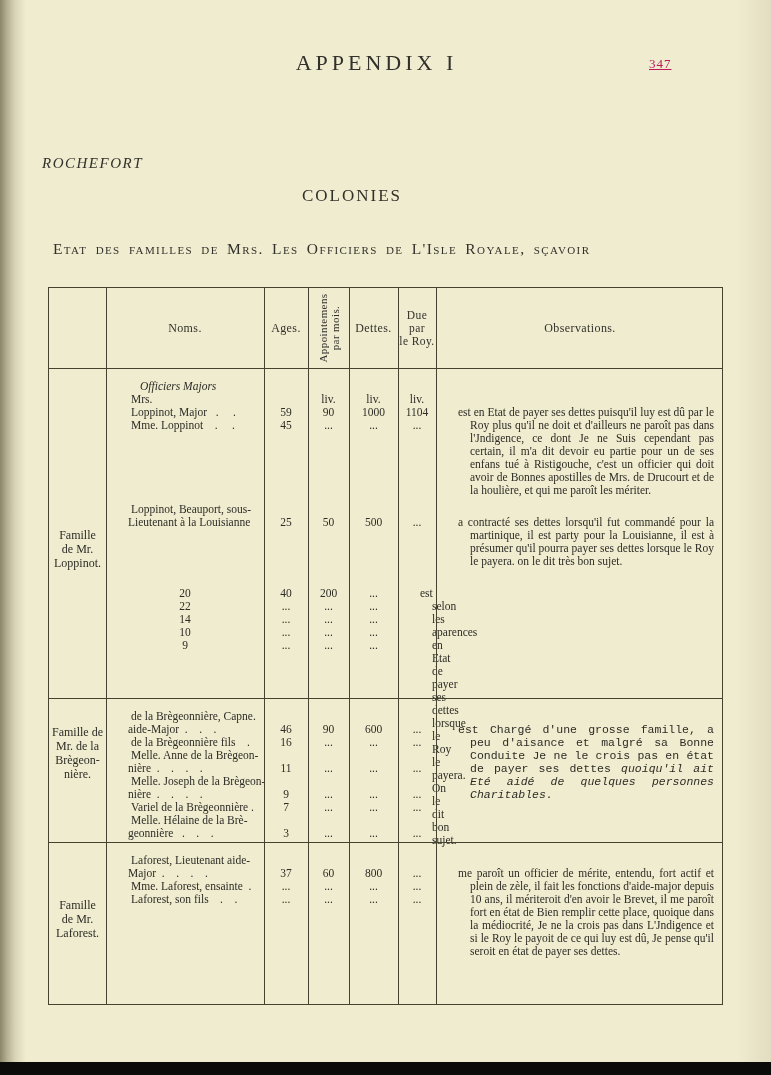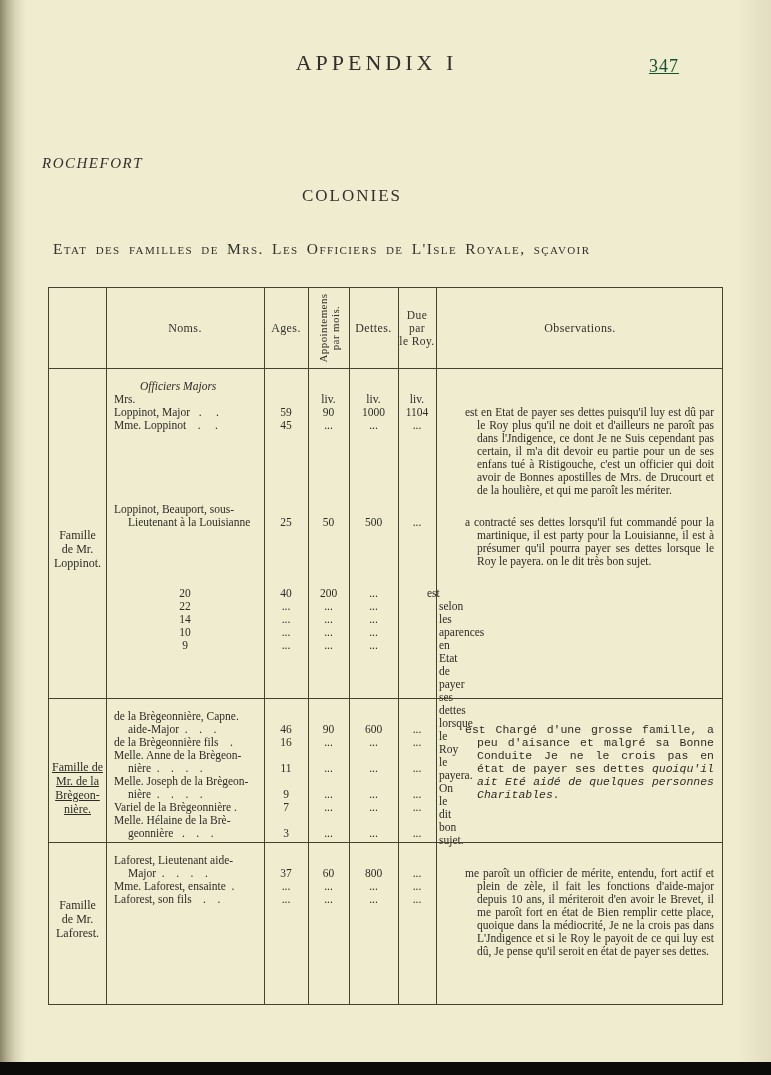--- a/index.html
+++ b/index.html
@@ -19,21 +19,21 @@
     background:linear-gradient(to left,rgba(170,150,125,0.18),rgba(170,150,125,0) 100%);
   }
   .bottom-bar{
     position:absolute;left:0;bottom:0;width:100%;height:13px;background:#0b0b09;
   }
   .appendix-title{
     position:absolute;top:50px;left:0;width:753px;text-align:center;
     font-size:22px;letter-spacing:4px;color:#32302a;
   }
   .page-number{
-    position:absolute;top:56px;left:649px;font-size:18px;letter-spacing:1px;color:#14532d;text-decoration:underline;
+    position:absolute;top:56px;left:649px;font-size:13px;letter-spacing:1px;color:#be185d;text-decoration:underline;
   }
   .location-heading{
     position:absolute;top:155px;left:42px;font-size:15px;font-style:italic;letter-spacing:1.5px;color:#33312b;
   }
   .colonies-heading{
     position:absolute;top:186px;left:0;width:704px;text-align:center;
     font-size:17px;letter-spacing:2px;color:#32302a;
   }
   .table-subtitle{
     position:absolute;top:240px;left:53px;font-size:15.5px;
@@ -58,30 +58,30 @@
     width:78px;font-size:11px;line-height:12px;text-align:center;white-space:nowrap;
   }
   .due-two-line{font-size:11.5px;line-height:13px;text-align:center;}
   
   .section{display:flex;box-sizing:border-box;}
   .section-0{height:330px;}
   .section-1{height:144px;}
   .section-2{height:164px;}
   .family-cell{width:57px;flex:0 0 57px;text-align:center;font-size:12px;line-height:14px;box-sizing:border-box;}
   .section-0 .family-cell{padding-top:160px;}
-  .section-1 .family-cell{padding-top:62px;text-decoration:underline;}
+  .section-1 .family-cell{padding-top:27px;}
   .section-2 .family-cell{padding-top:56px;}
   .groups{flex:1;padding-top:12px;}
   .group{display:grid;grid-template-columns:158px 44px 41px 49px 38px 288px;margin-bottom:6px;}
   .tline{height:13px;line-height:13px;font-size:11.5px;white-space:pre;color:#2e2c25;}
-  .noms-cell .tline{padding-left:8px;}
+  .noms-cell .tline{padding-left:25px;}
   .noms-cell .tline.indent{padding-left:22px;}
   .noms-cell .tline.heading{padding-left:34px;font-style:italic;}
   .num-cell .tline{text-align:center;padding-left:0;}
-  .obs-cell{padding-left:13px;padding-right:10px;box-sizing:border-box;margin-left:16px;}
+  .obs-cell{padding-left:22px;padding-right:10px;box-sizing:border-box;}
   .obs-text{
     margin:0;font-size:11.5px;line-height:13px;text-align:justify;color:#2e2c25;
     padding-left:12px;text-indent:-12px;
   }
   .obs-text .it{font-style:italic;}
 </style>
 </head>
 <body>
 
 <div class="page">

